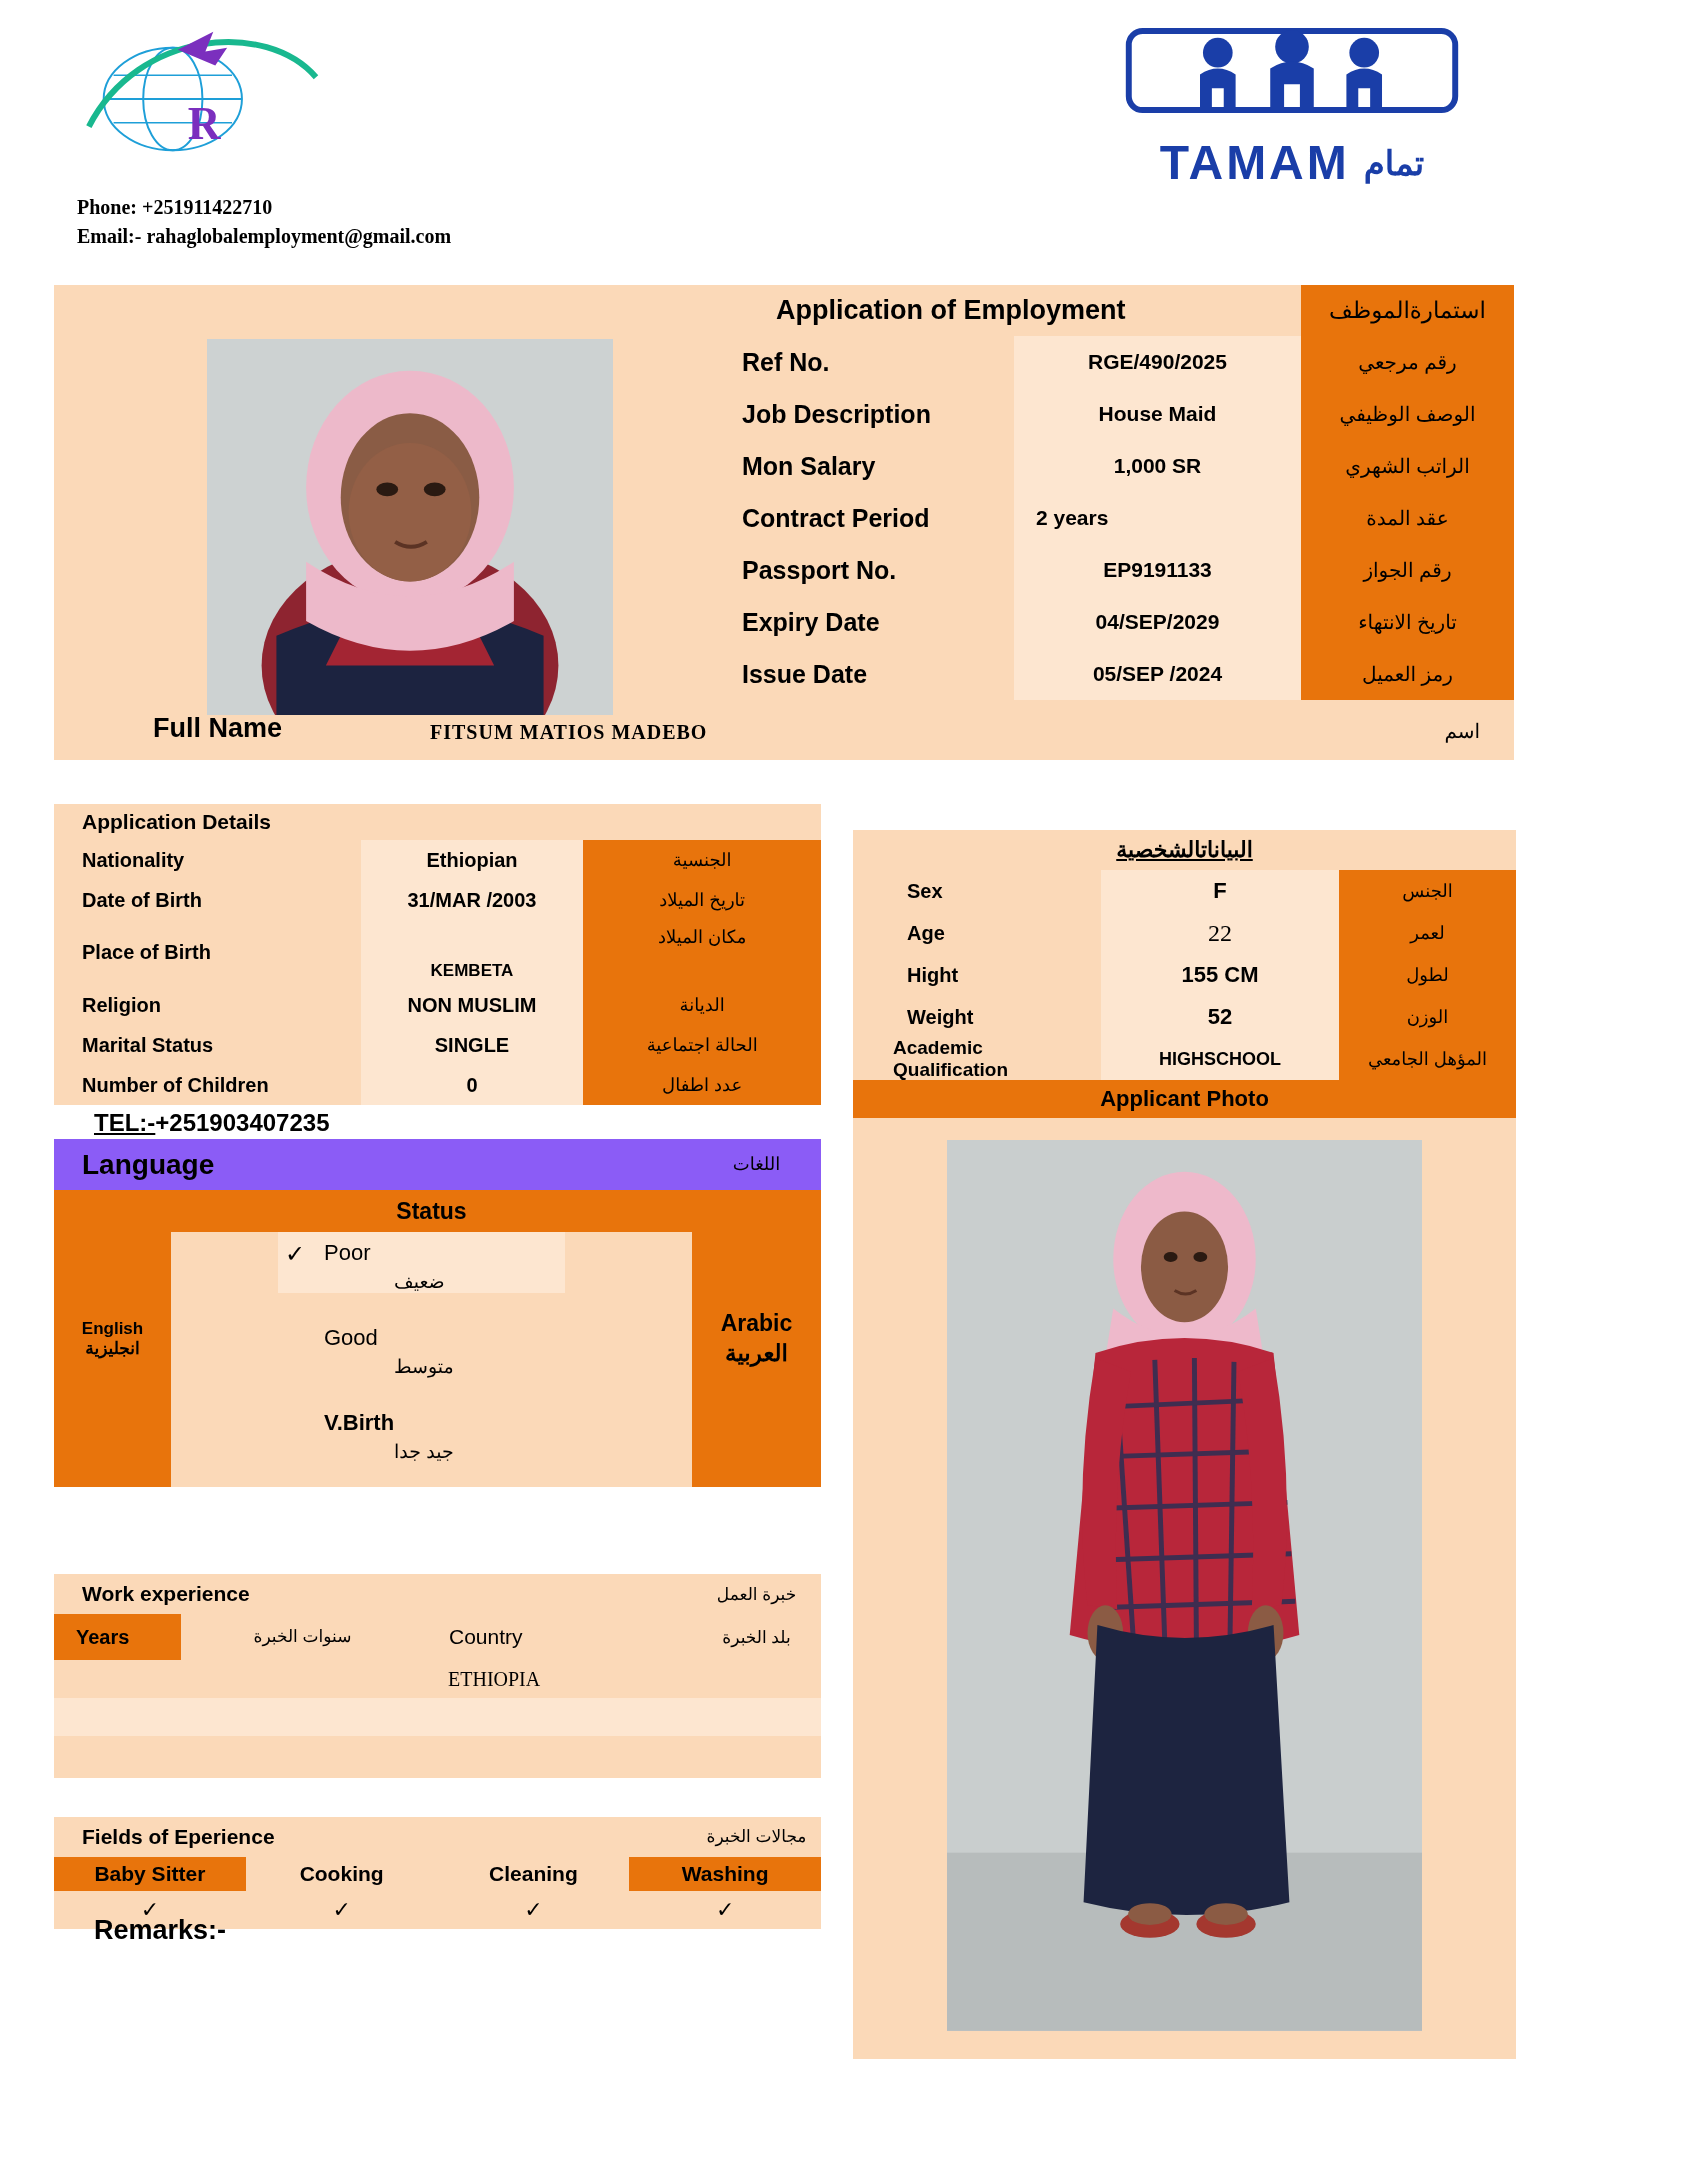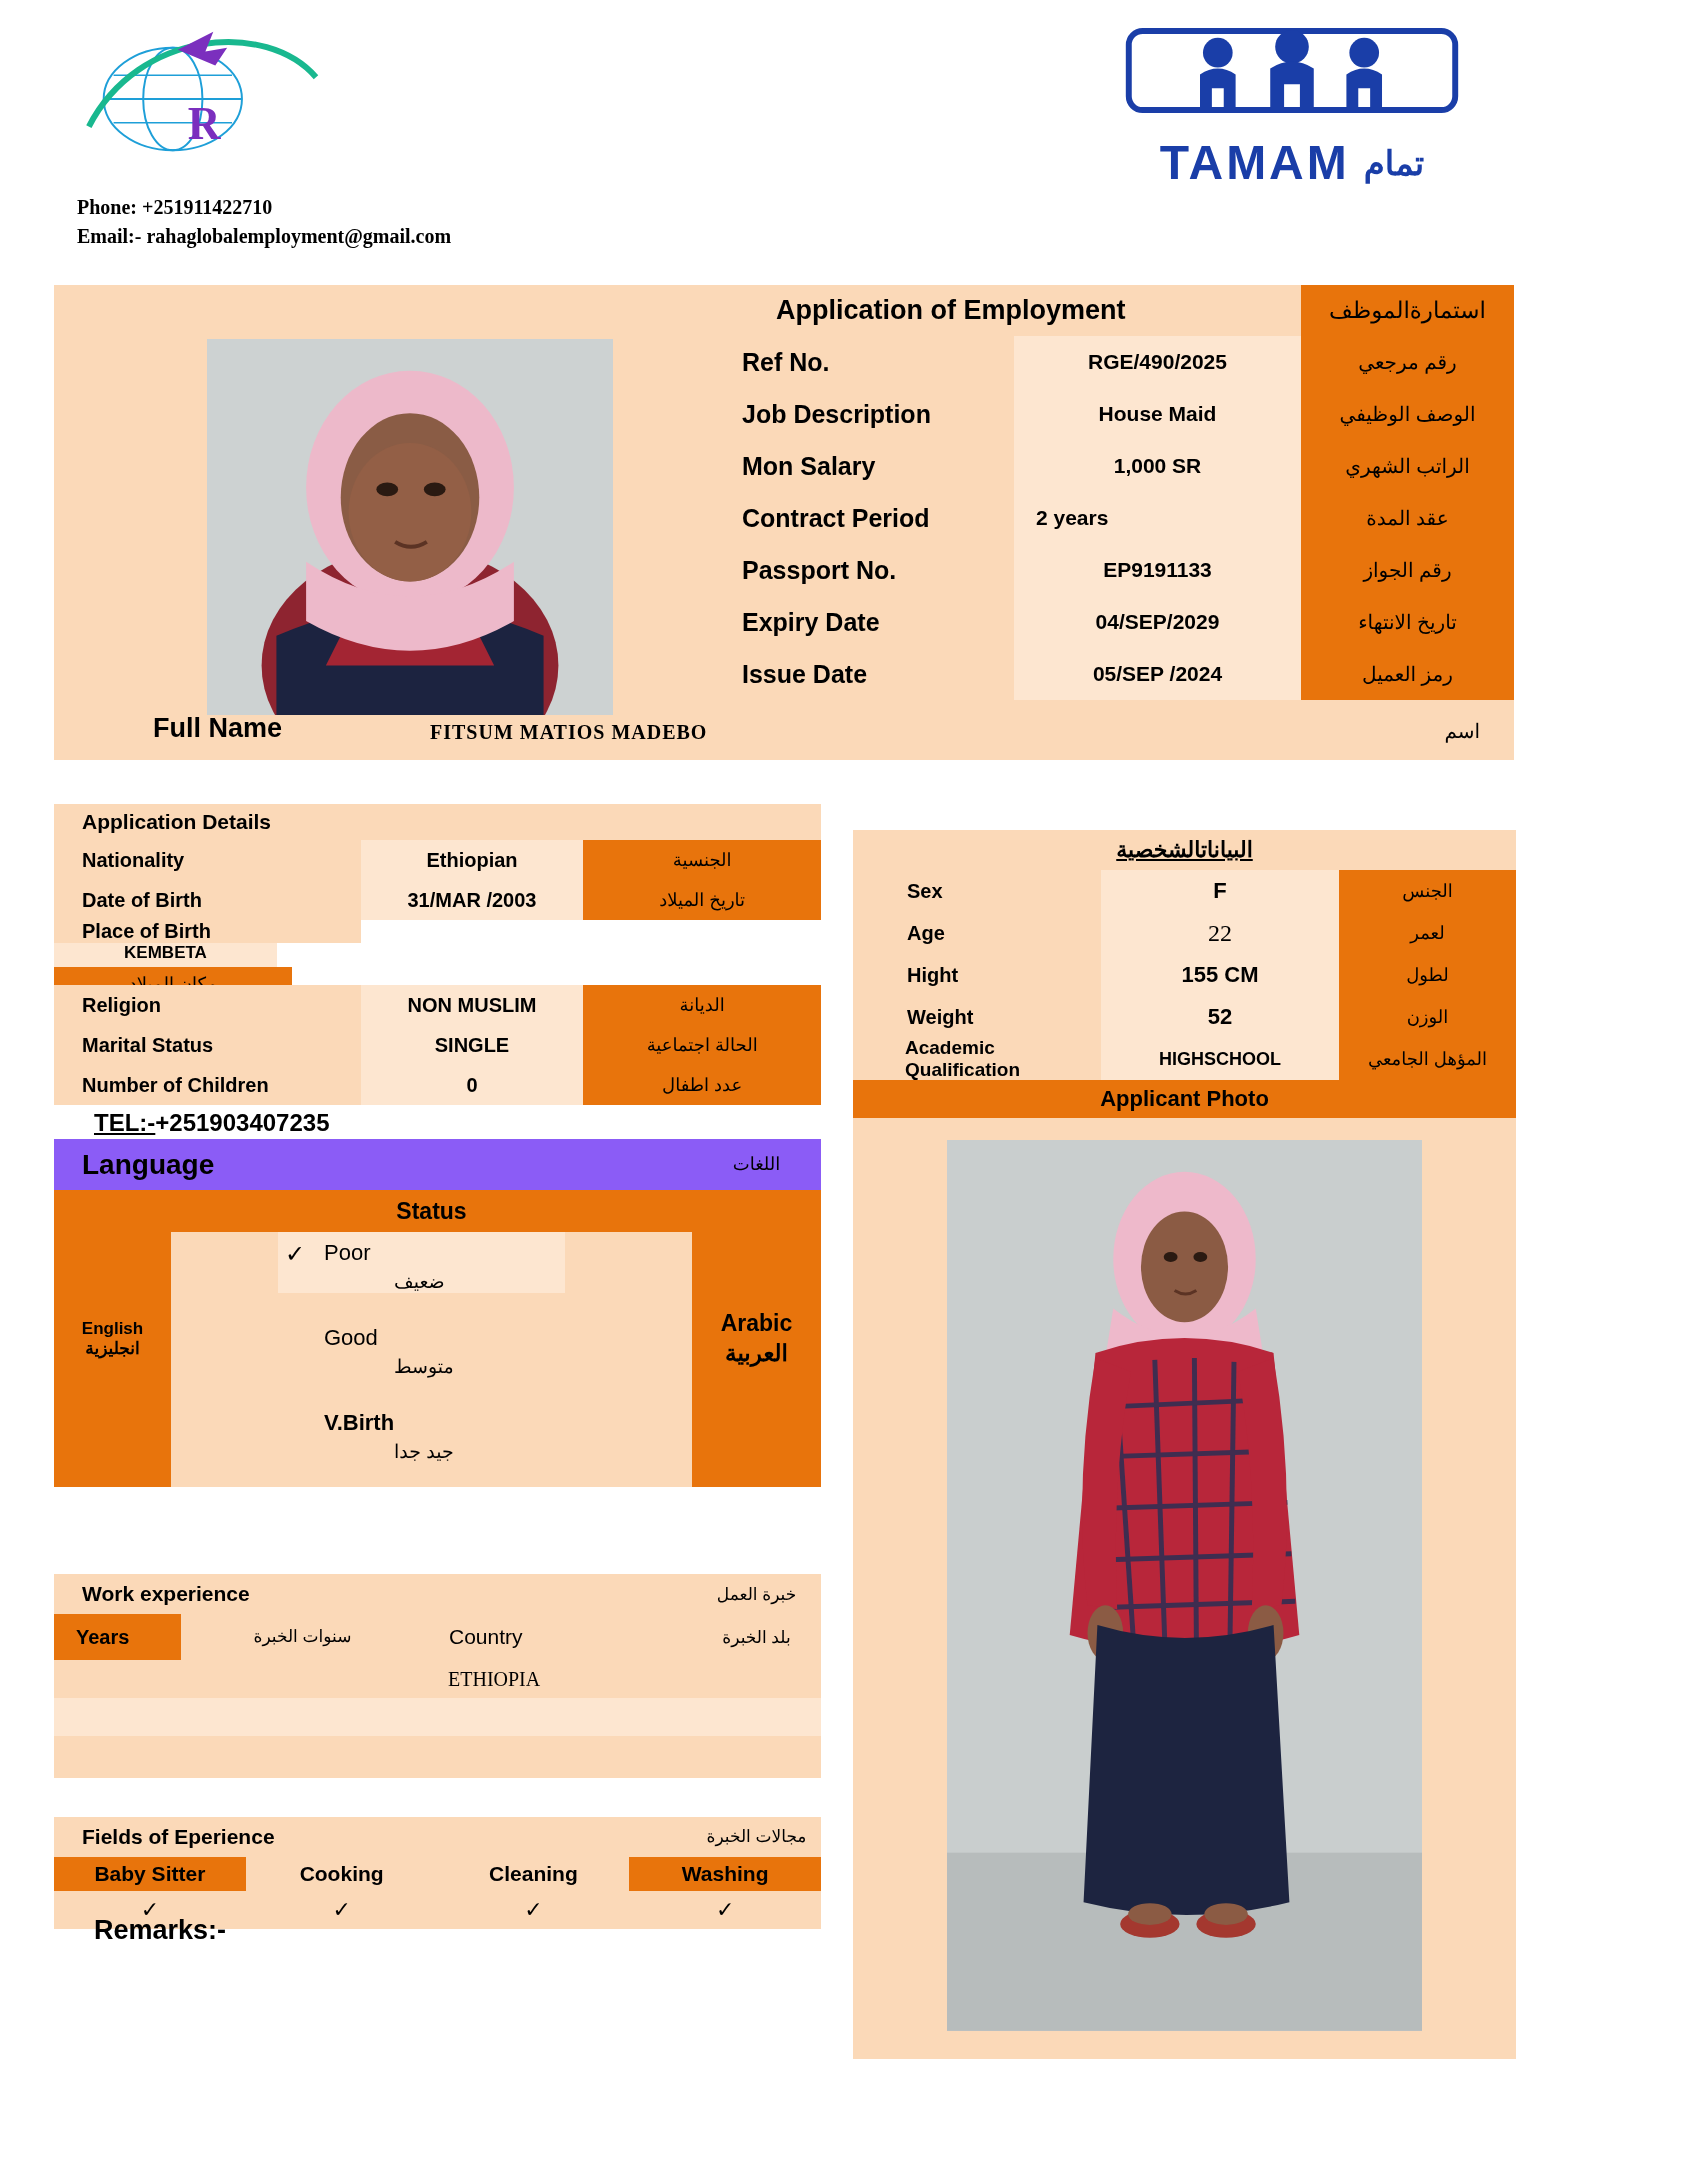--- a/index.html
+++ b/index.html
@@ -43,21 +43,21 @@
   .ltr { background:#fde6d0; }
   .or { background:#e8740c; }
 
   
   .appdetails { position:absolute; left:54px; top:804px; width:767px; }
   .ad-head { background:#fbd9b8; height:36px; display:flex; align-items:center; padding-left:28px; font-weight:bold; font-size:21px; }
   .ad-row { display:flex; height:40px; }
   .ad-c1 { width:307px; background:#fbd9b8; display:flex; align-items:center; padding-left:28px; font-weight:bold; font-size:20px; box-sizing:border-box; }
   .ad-c2 { width:223px; background:#fde6d0; display:flex; align-items:center; justify-content:center; font-weight:bold; font-size:20px; box-sizing:border-box; }
   .ad-c3 { width:238px; background:#e8740c; display:flex; align-items:center; justify-content:center; font-size:18px; box-sizing:border-box; }
-  .ad-row.tall { height:65px;flex-direction:column; }
+  .ad-row.tall { height:65px; }
   .ad-row.tall .ad-c2 { align-items:flex-end; padding-bottom:4px; font-size:17px; }
   .ad-row.tall .ad-c3 { align-items:flex-start; padding-top:6px; }
 
   .tel { position:absolute; left:94px; top:1109px; font-size:24px; font-weight:bold; }
   .tel u { text-decoration:underline; }
 
   
   .lang { position:absolute; left:54px; top:1139px; width:767px; }
   .lang-head { display:flex; height:51px; background:#8b5cf6; }
   .lang-head .l { flex:1; display:flex; align-items:center; padding-left:28px; font-size:28px; font-weight:bold; }
@@ -106,21 +106,21 @@
   .remarks { position:absolute; left:94px; top:1915px; font-size:27px; font-weight:bold; }
 
   
   .personal { position:absolute; left:853px; top:830px; width:663px; }
   .p-head { height:40px; background:#fbd9b8; display:flex; align-items:center; justify-content:center; font-size:22px; font-weight:bold; }
   .p-head span { text-decoration:underline; }
   .p-row { display:flex; height:42px; }
   .p-c1 { width:248px; background:#fbd9b8; display:flex; align-items:center; padding-left:54px; font-weight:bold; font-size:20px; box-sizing:border-box; }
   .p-c2 { flex:1; background:#fde6d0; display:flex; align-items:center; justify-content:center; font-weight:bold; font-size:22px; box-sizing:border-box; }
   .p-c3 { width:177px; background:#e8740c; display:flex; align-items:center; justify-content:center; font-size:18px; box-sizing:border-box; }
-  .p-row.qual .p-c1 { padding-left:52px; font-size:19px; }
+  .p-row.qual .p-c1 { padding-left:40px; font-size:19px; }
   .p-row.qual .p-c2 { font-size:18px; }
   .p-row.age .p-c2 { font-size:24px; font-family:"Liberation Serif", serif; font-weight:normal; }
   .photo-head { height:38px; background:#e8740c; display:flex; align-items:center; justify-content:center; font-size:22px; font-weight:bold; }
   .photo-box { height:941px; background:#fbd9b8; position:relative; }
   .photo-inner { position:absolute; left:94px; top:22px; width:475px; height:891px; background:#c8cdcd; overflow:hidden; }
 
   
   svg { display:block; }
 </style>
 </head>

